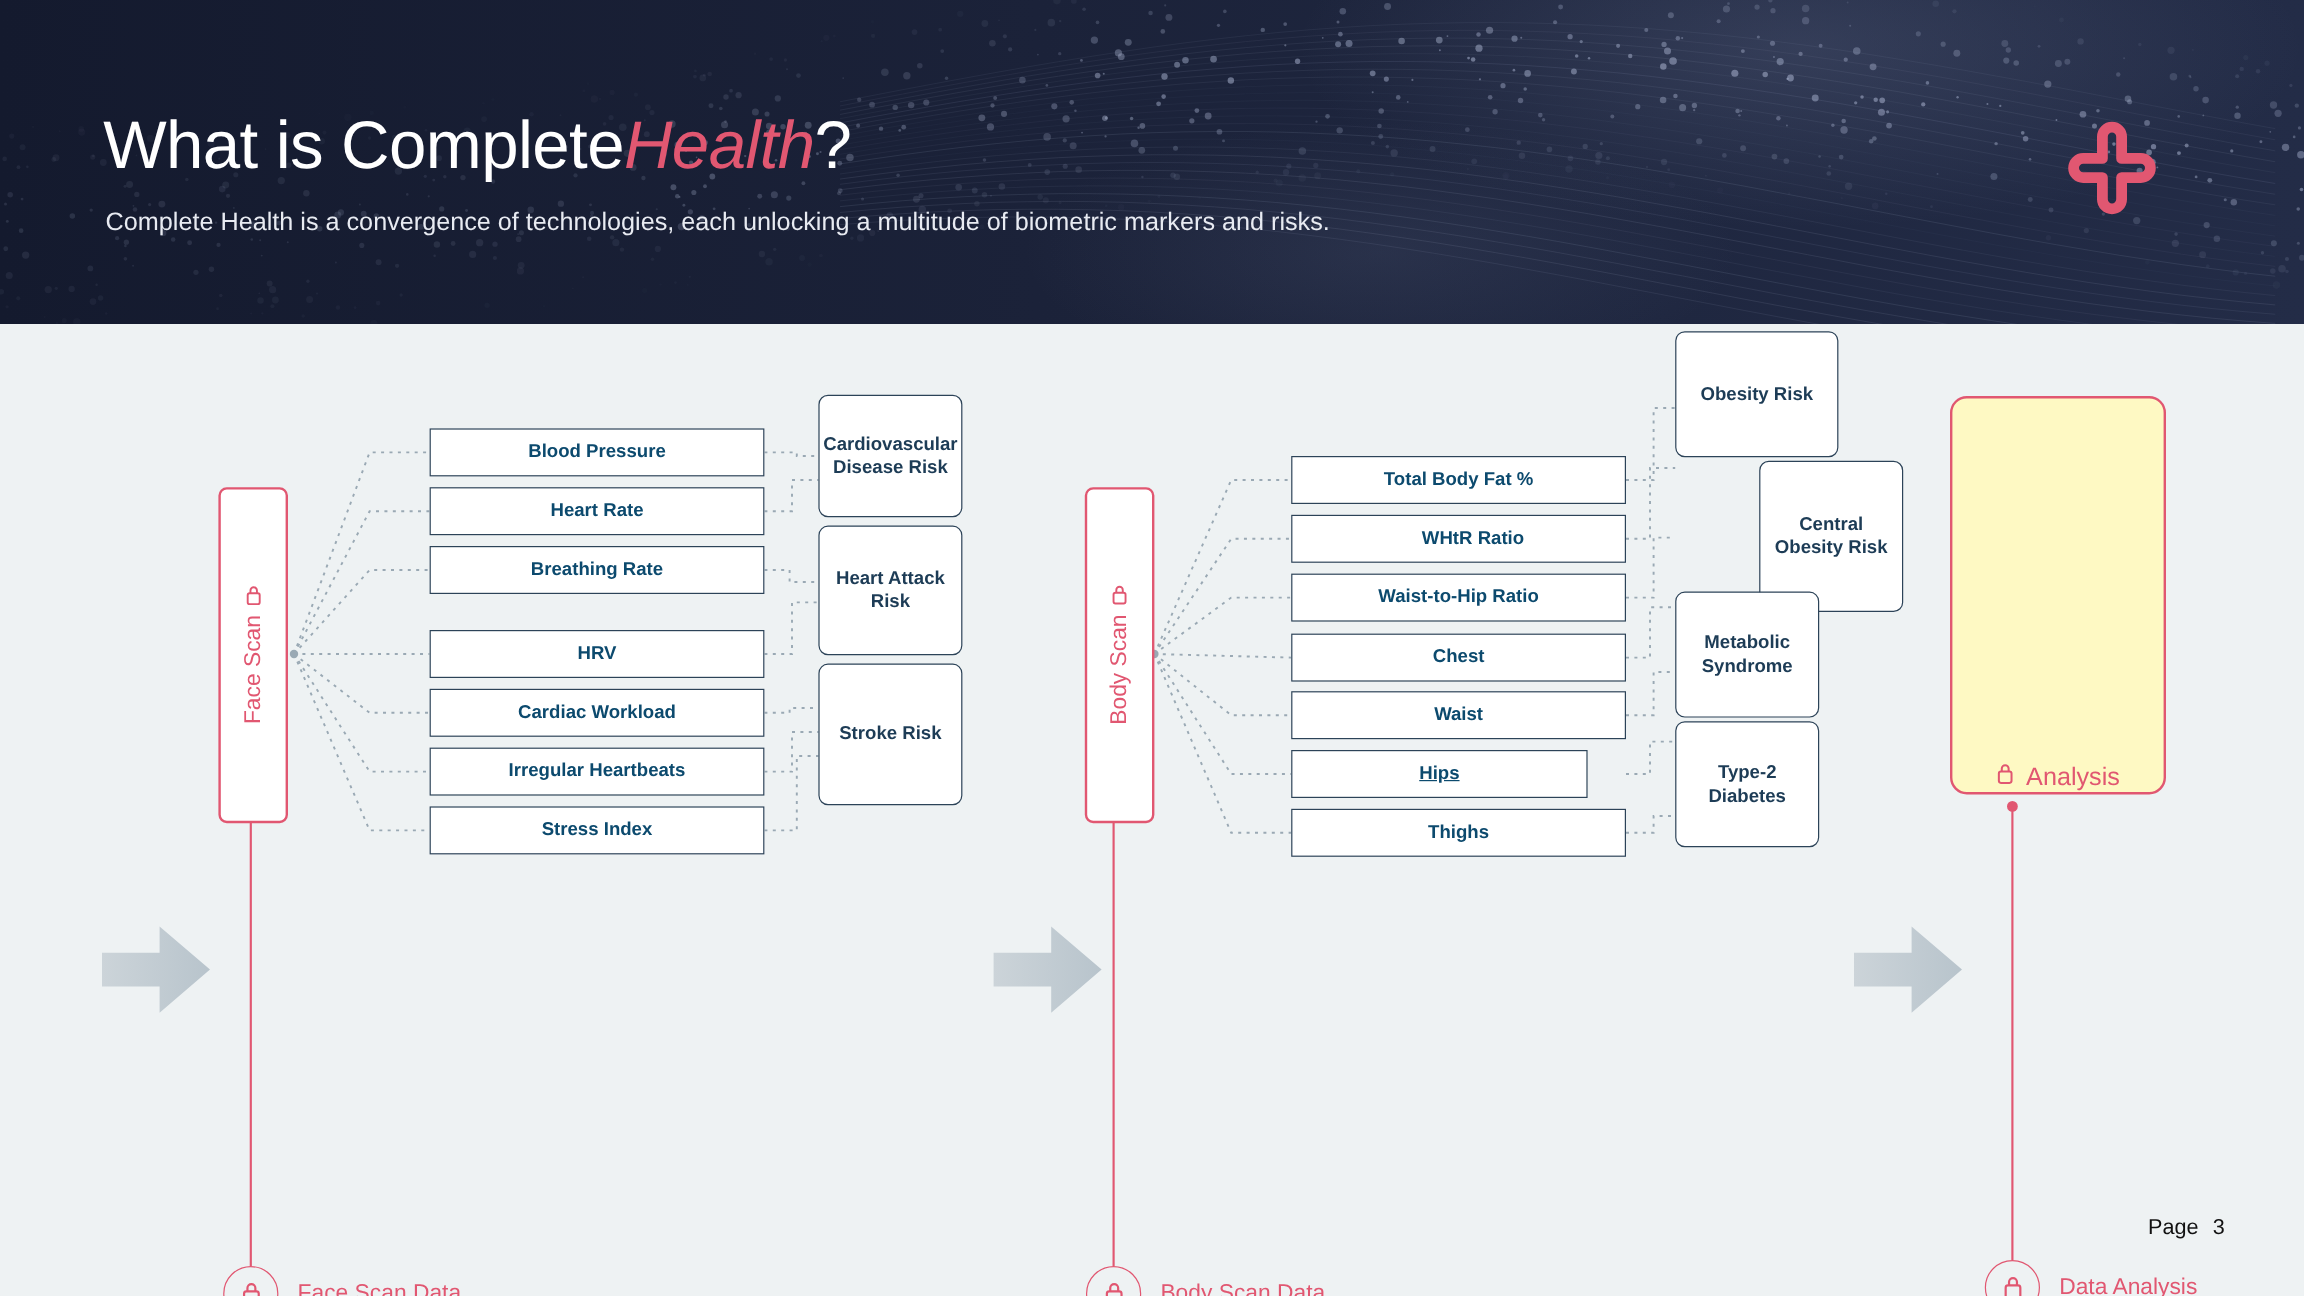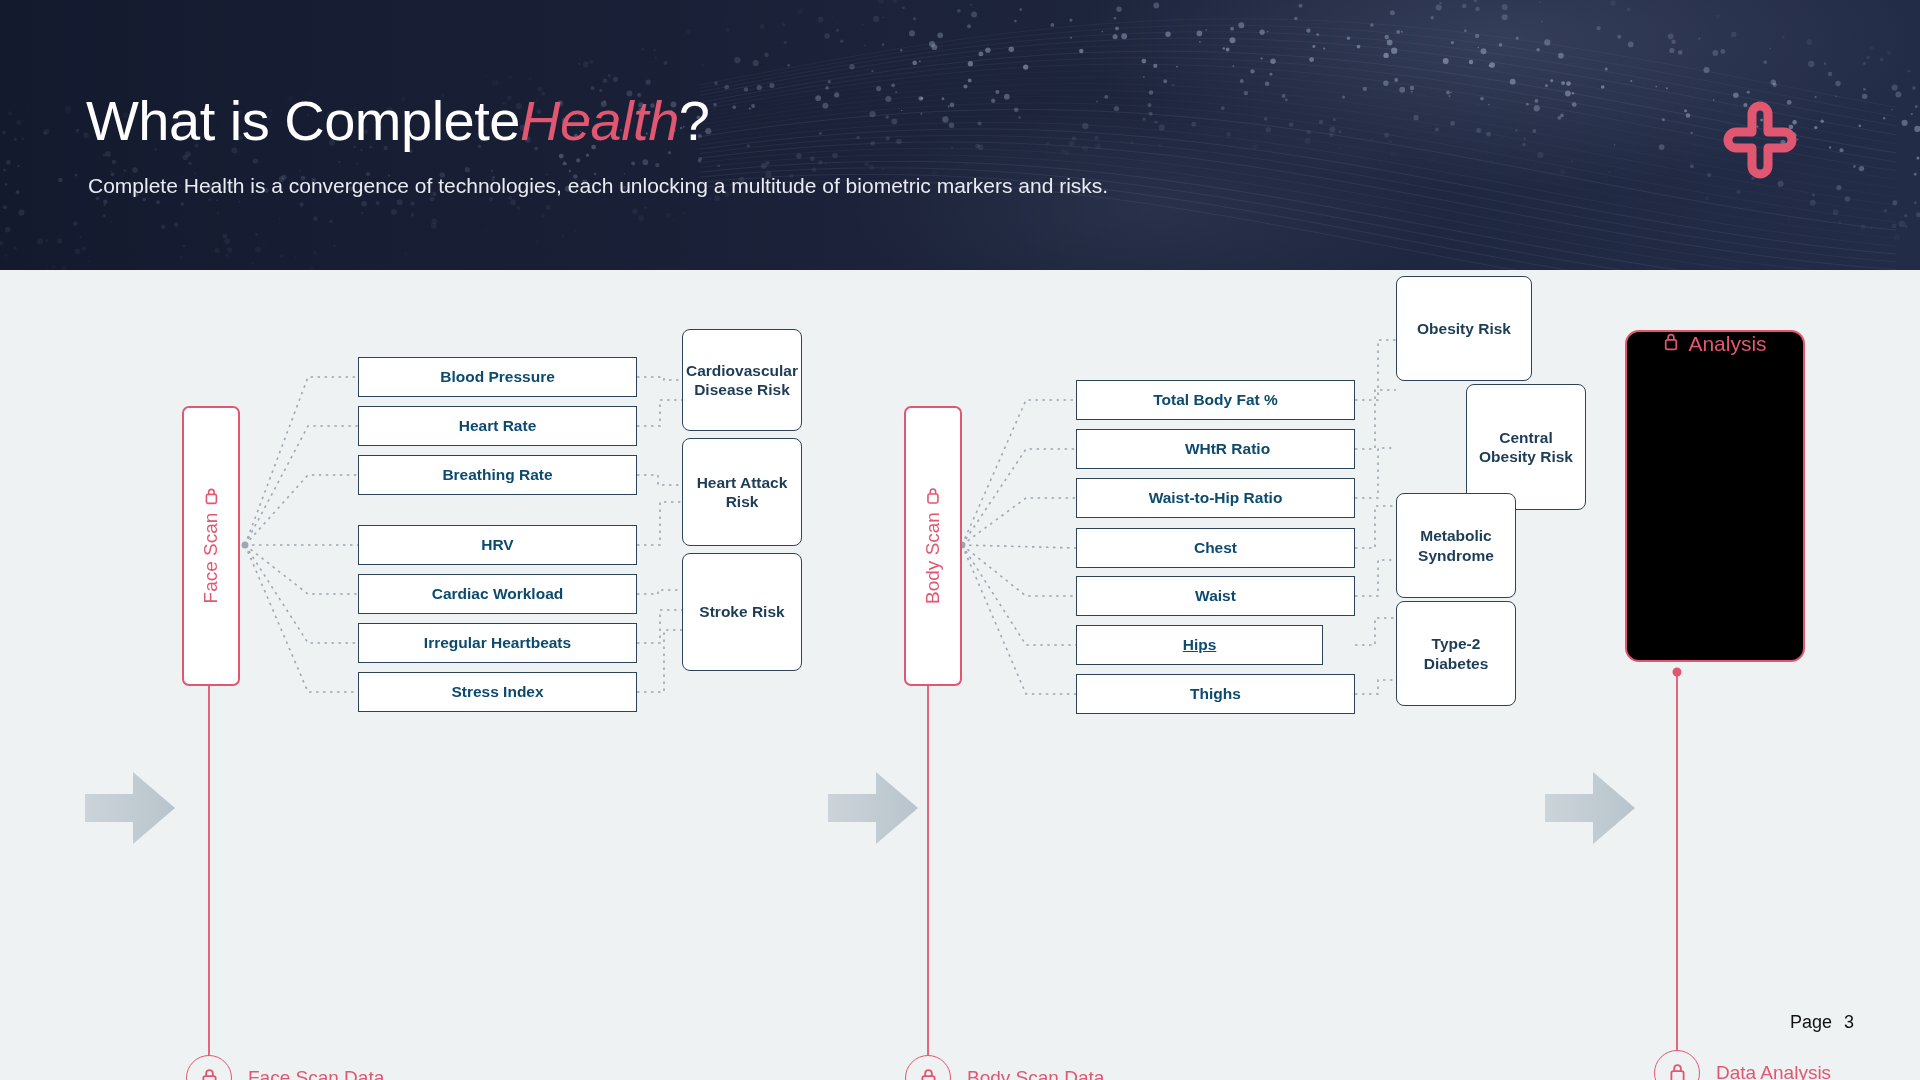--- a/index.html
+++ b/index.html
@@ -55,22 +55,22 @@
   }
   .risk-box {
     position: absolute;
     border: 1.6px solid #2c4358; border-radius: 8px; background: #ffffff;
     display: flex; align-items: center; justify-content: center;
     color: #1d3c56; font-size: 15.5px; font-weight: bold;
     text-align: center; line-height: 1.25; padding: 0 6px;
   }
   .final-box {
     position: absolute;
-    border: 2px solid #e15771; border-radius: 14px; background: #000000;
-    display: flex; align-items: flex-start; justify-content: center;
+    border: 2px solid #e15771; border-radius: 14px; background: #fef9c3;
+    display: flex; align-items: flex-end; justify-content: center;
   }
   .final-label {
     color: #e15771; font-size: 21px; font-weight: 400;
     display: flex; align-items: center; gap: 9px;
   }
 
   .legend { position: absolute; display: flex; align-items: center; gap: 16px; }
   .legend-circle {
     width: 46px; height: 46px; border-radius: 50%;
     border: 1.8px solid #e15771; background: #eef2f3;

